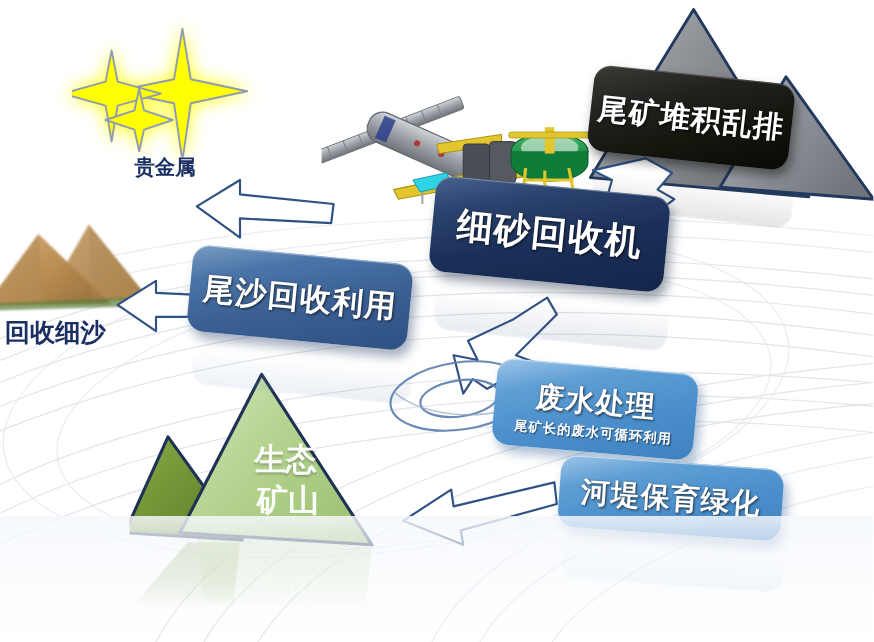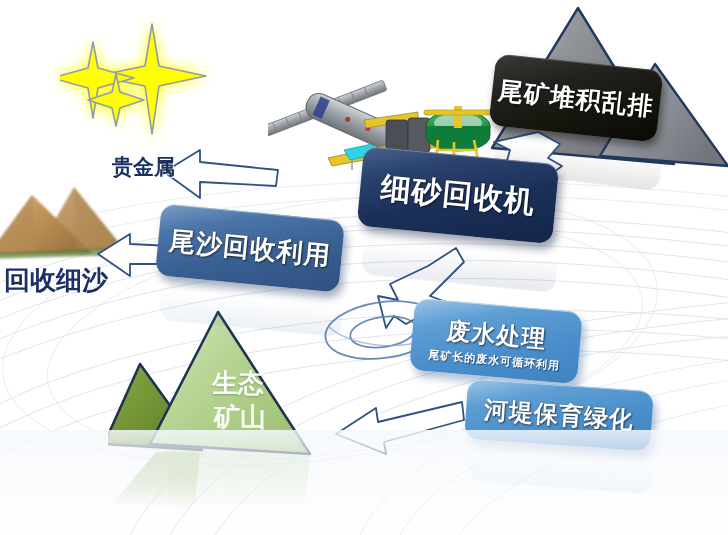--- a/index.html
+++ b/index.html
@@ -91,22 +91,22 @@
   }
 
   
   .caption{
     position:absolute;
     color:#1b2f63;
     font-weight:bold;
     white-space:nowrap;
     text-shadow:0 0 2px #fff, 1px 1px 0 rgba(255,255,255,.9);
   }
-  #cap-metal{left:112px;top:153px;font-size:21px;font-family:Liberation Mono, monospace;}
-  #cap-sand{left:4px;top:263px;font-size:26px;}
+  #cap-metal{left:112px;top:128px;font-size:17px;font-family:Liberation Mono, monospace;}
+  #cap-sand{left:4px;top:263px;font-size:21px;}
 
   
   .stars{position:absolute;left:60px;top:22px;width:150px;height:120px;}
   .stars svg{display:block;filter:drop-shadow(0 0 7px rgba(255,255,0,.95));}
 
   
   .sandpile{position:absolute;left:-4px;top:183px;width:136px;height:78px;}
 
   
   .green-wrap{position:absolute;left:108px;top:308px;width:260px;height:200px;}

